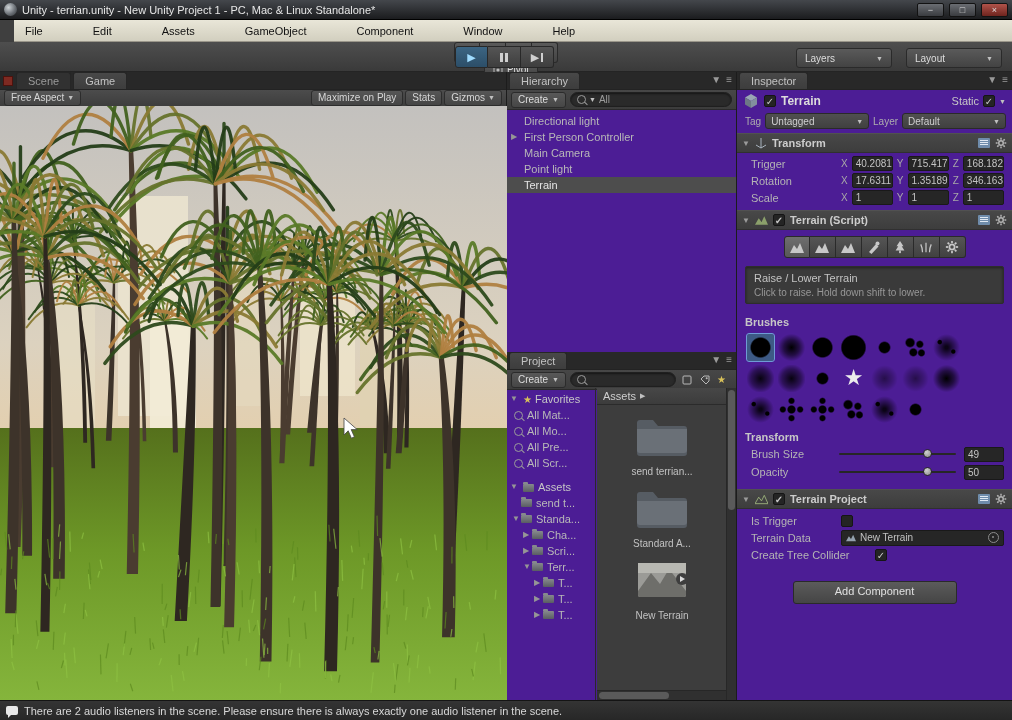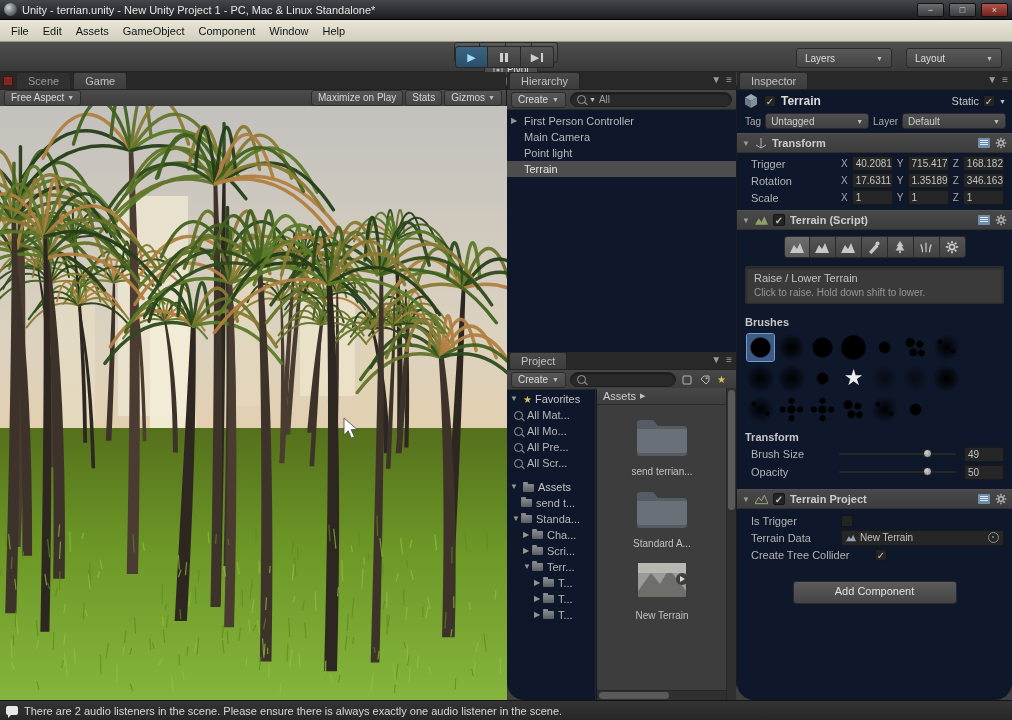--- a/index.html
+++ b/index.html
@@ -7,22 +7,22 @@
        font-family:"Liberation Sans",sans-serif;-webkit-font-smoothing:antialiased;}
   
   .titlebar{position:absolute;top:0;left:0;right:0;height:20px;
     background:linear-gradient(#44474c,#1b1c1e);display:flex;align-items:center;padding:0 4px;gap:5px;
     border-bottom:1px solid #000;box-sizing:border-box;}
   .titlebar .title{color:#e6e6e6;font-size:11px;flex:1;white-space:nowrap;overflow:hidden;}
   .unity-logo{width:13px;height:13px;border-radius:50%;background:radial-gradient(circle at 35% 35%,#cfd4d8,#6a6f75 55%,#2c2e31);flex:none;}
   .winbtn{width:27px;height:14px;border:1px solid #121212;border-radius:2px;color:#ddd;font-size:9px;line-height:12px;
     text-align:center;background:linear-gradient(#6a6d72,#3a3c40);flex:none;box-sizing:border-box;}
   .winbtn.close{background:linear-gradient(#b0534a,#6e241e);}
-  .menubar{position:absolute;top:20px;left:0;right:0;height:22px;background:linear-gradient(#e9e6d8,#d2cfbf);
-    border-bottom:1px solid #9a968a;display:flex;align-items:center;padding:8px 4px;box-sizing:border-box;}
+  .menubar{position:absolute;top:20px;left:14px;right:0;height:22px;background:linear-gradient(#e9e6d8,#d2cfbf);
+    border-bottom:1px solid #9a968a;display:flex;align-items:center;padding:8px 4px;box-sizing:border-box;gap:36px;}
   .menubar .mitem{font-size:11px;color:#111;padding:2px 7px;border-radius:2px;}
   
   .utoolbar{position:absolute;top:42px;left:0;right:0;height:30px;background:linear-gradient(#4e4e4e,#3a3a3a);
     border-bottom:1px solid #242424;display:flex;align-items:center;padding:0 8px;box-sizing:border-box;flex-direction:column;}
   .toolbtn{width:26px;height:21px;background:linear-gradient(#5a5a5a,#434343);border:1px solid #2a2a2a;
     display:flex;align-items:center;justify-content:center;box-sizing:border-box;}
   .toolbtn:first-child{border-radius:3px 0 0 3px;}
   .toolgroup{display:flex;}
   .toolgroup .toolbtn+.toolbtn{border-left:none;}
   .toolgroup .toolbtn:last-child{border-radius:0 3px 3px 0;}
@@ -38,21 +38,21 @@
   .pausebars{display:flex;gap:2px;}
   .pausebars i{width:3px;height:9px;background:#cfcfcf;display:block;}
   .stepbar{width:2px;height:9px;background:#cfcfcf;display:inline-block;margin-left:2px;}
   .ddbtn{height:18px;display:flex;align-items:center;gap:6px;padding:0 8px;background:linear-gradient(#5a5a5a,#434343);
     border:1px solid #2a2a2a;border-radius:3px;color:#ddd;font-size:10px;}
   .arr{font-size:7px;color:#c0c0c0;}
   .tb-right{position:absolute;right:10px;top:6px;display:flex;gap:14px;}
   .ddbtn.wide{width:78px;justify-content:space-between;}
   
   .main{position:absolute;top:72px;left:0;right:0;bottom:20px;}
-  .pane{position:absolute;top:0;bottom:0;background:#0f172a;box-sizing:border-box;border-radius:17px;}
+  .pane{position:absolute;top:0;bottom:0;background:#4c1d95;box-sizing:border-box;}
   .left-pane{left:0;width:507px;border-right:1px solid #1c1c1c;}
   .mid-pane{left:507px;width:230px;border-right:1px solid #1c1c1c;}
   .right-pane{left:737px;right:0;}
   .tabstrip{height:17px;background:#282828;border-bottom:1px solid #232323;display:flex;align-items:flex-end;padding:0 0 0 2px;position:relative;}
   .tab{height:16px;line-height:16px;padding:0 11px;font-size:11px;color:#c2c2c2;
     background:linear-gradient(#484848,#3d3d3d);border:1px solid #262626;border-bottom:none;border-radius:3px 3px 0 0;margin-right:2px;}
   .tab.inactive{background:#313131;color:#9a9a9a;}
   .strip-icons{position:absolute;right:4px;top:2px;color:#9a9a9a;font-size:10px;display:flex;gap:5px;}
   .redchip{width:8px;height:8px;background:#7e2a22;border:1px solid #4c120d;margin:0 3px 3px 1px;flex:none;}
   
@@ -942,20 +942,21 @@
           <span>Create</span>
             <span class="arr">▼</span>
         </div>
         <div class="searchpill">
           <span class="mag"></span>
           <span class="arr">▼</span>
           <span>All</span>
         </div>
       </div>
       <div id="hier-list" style="padding-top:3px;">
+          <div class="hrow"><span>Directional light</span></div>
           <div class="hrow"><span class="fold">▶</span><span>First Person Controller</span></div>
           <div class="hrow"><span>Main Camera</span></div>
           <div class="hrow"><span>Point light</span></div>
           <div class="hrow sel"><span>Terrain</span></div>
         </div>
     </div>
 
     <div style="position:absolute;top:280px;left:0;right:0;bottom:0;">
       <div class="tabstrip">
         <div class="tab">Project</div>

